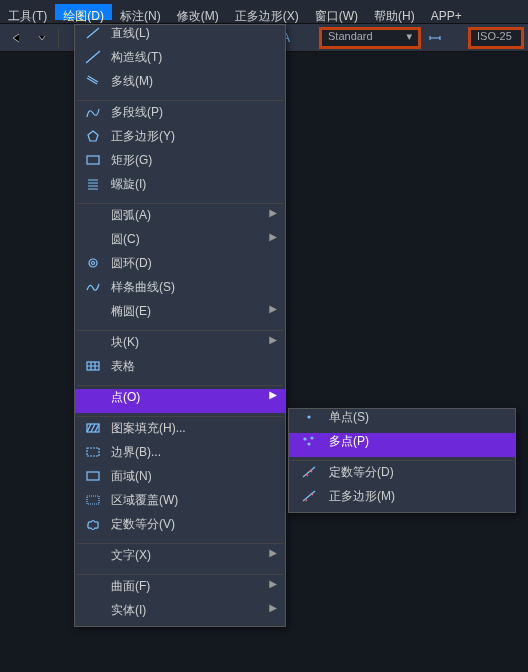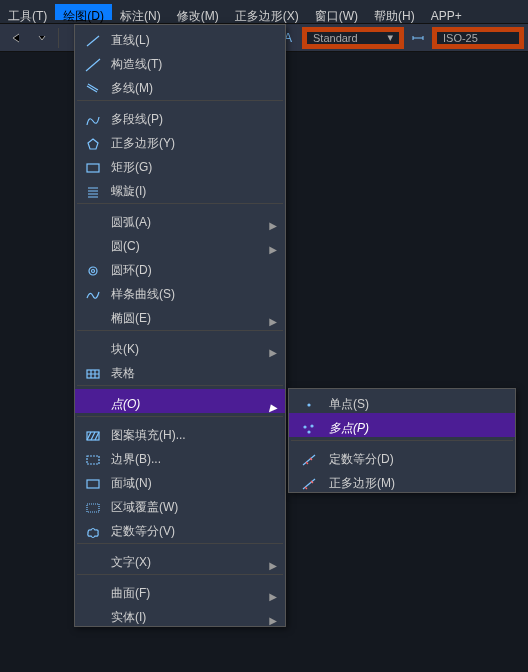--- a/index.html
+++ b/index.html
@@ -1,41 +1,41 @@
 <!DOCTYPE html>
 <html><head>
 <meta charset="utf-8">
 <style>
   * { margin: 0; padding: 0; box-sizing: border-box; }
   body { width: 528px; height: 672px; background: #1a1f28; font-family: "Microsoft YaHei", sans-serif; font-size: 12px; color: #d0d0d0; overflow: hidden; position: relative; }
 
   .menubar { height: 24px; background: #232a36; display: flex; align-items: center; border-bottom: 1px solid #111; }
   .menu-item { padding: 0 8px; height: 16px; line-height: 24px; cursor: pointer; }
-  .menu-item.active { background: #0a7cff; color: #000000; }
+  .menu-item.active { background: #0a7cff; color: #fef9c3; }
 
   .toolbar-row { height: 28px; background: #2d3444; display: flex; align-items: center; border-bottom: 1px solid #111; gap: 2px; padding: 0 4px; }
   .tool-btn { width: 24px; height: 24px; display: flex; align-items: center; justify-content: center; }
   .tool-sep { width: 1px; height: 20px; background: #444; margin: 0 2px; }
-  .combo { height: 22px; background: #1a1f28; border: 5px solid #c2410c; display: flex; align-items: flex-end; padding: 0 6px; color: #aaa; font-size: 11px; }
+  .combo { height: 22px; background: #1a1f28; border: 3px solid #c2410c; display: flex; align-items: flex-start; padding: 0 6px; color: #aaa; font-size: 11px; margin-left: 19px; }
   .combo .arrow-d { margin-left: auto; }
 
   .canvas { position: absolute; top: 52px; left: 0; right: 0; bottom: 0; background: #14181f; }
 
   
   .dropdown { position: absolute; top: 24px; left: 74px; width: 212px; background: #2f3746; border: 1px solid #555; box-shadow: 2px 2px 6px rgba(0,0,0,.5); z-index: 10; }
-  .drop-item { height: 24px; display: flex; align-items: flex-end; padding: 0 8px; cursor: pointer; position: relative; }
+  .drop-item { height: 24px; display: flex; align-items: flex-start; padding: 0 8px; cursor: pointer; position: relative; }
   .drop-item .icon { width: 20px; height: 16px; margin-right: 8px; display: flex; align-items: center; justify-content: center; }
   .drop-item .label { flex: 1; }
   .drop-item .arrow-r { position: absolute; right: 8px; font-size: 10px; color: #999; }
-  .drop-item.highlight { background: #4c1d95; color: #fff; font-style: italic; }
+  .drop-item.highlight { background: #6d28d9; color: #fff; }
   .drop-item.highlight .arrow-r { color: #fff; }
   .drop-sep { height: 1px; background: #444; margin: 3px 2px; }
 
   
-  .submenu { position: absolute; top: 388px; left: 288px; width: 228px; background: #2f3746; border: 1px solid #555; box-shadow: 2px 2px 6px rgba(0,0,0,.5); z-index: 11; }
+  .submenu { position: absolute; top: 408px; left: 288px; width: 228px; background: #2f3746; border: 1px solid #555; box-shadow: 2px 2px 6px rgba(0,0,0,.5); z-index: 11; }
   .submenu .drop-item { height: 24px; }
   .submenu .drop-item .icon { width: 24px; }
 
   .icon svg { stroke: #7ec4ff; stroke-width: 1.2; fill: none; }
 </style>
 </head>
 <body>
 
 <div class="menubar">
   <div class="menu-item">工具(T)</div>
@@ -64,21 +64,21 @@
   <div class="tool-btn" style="color:#7ec4ff;">A</div>
   <div class="combo" style="width:102px;">
     <span>Standard</span>
     <span class="arrow-d">▾</span>
   </div>
   <div class="tool-btn">
       <svg width="14" height="14">
         <path d="M2 7 L12 7 M2 5 L2 9 M12 5 L12 9" stroke="#7ec4ff"></path>
       </svg>
     </div>
-  <div class="combo" style="width:92px;">
+  <div class="combo" style="width:56px;">
     <span>ISO-25</span>
   </div>
 </div>
 
 <div class="toolbar-row" style="position:absolute;top:52px;left:0;right:0;">
   <div style="flex:1"></div>
   <div class="combo" style="width:140px;">
     <span>随层</span>
     <span class="arrow-d">▾</span>
   </div>

